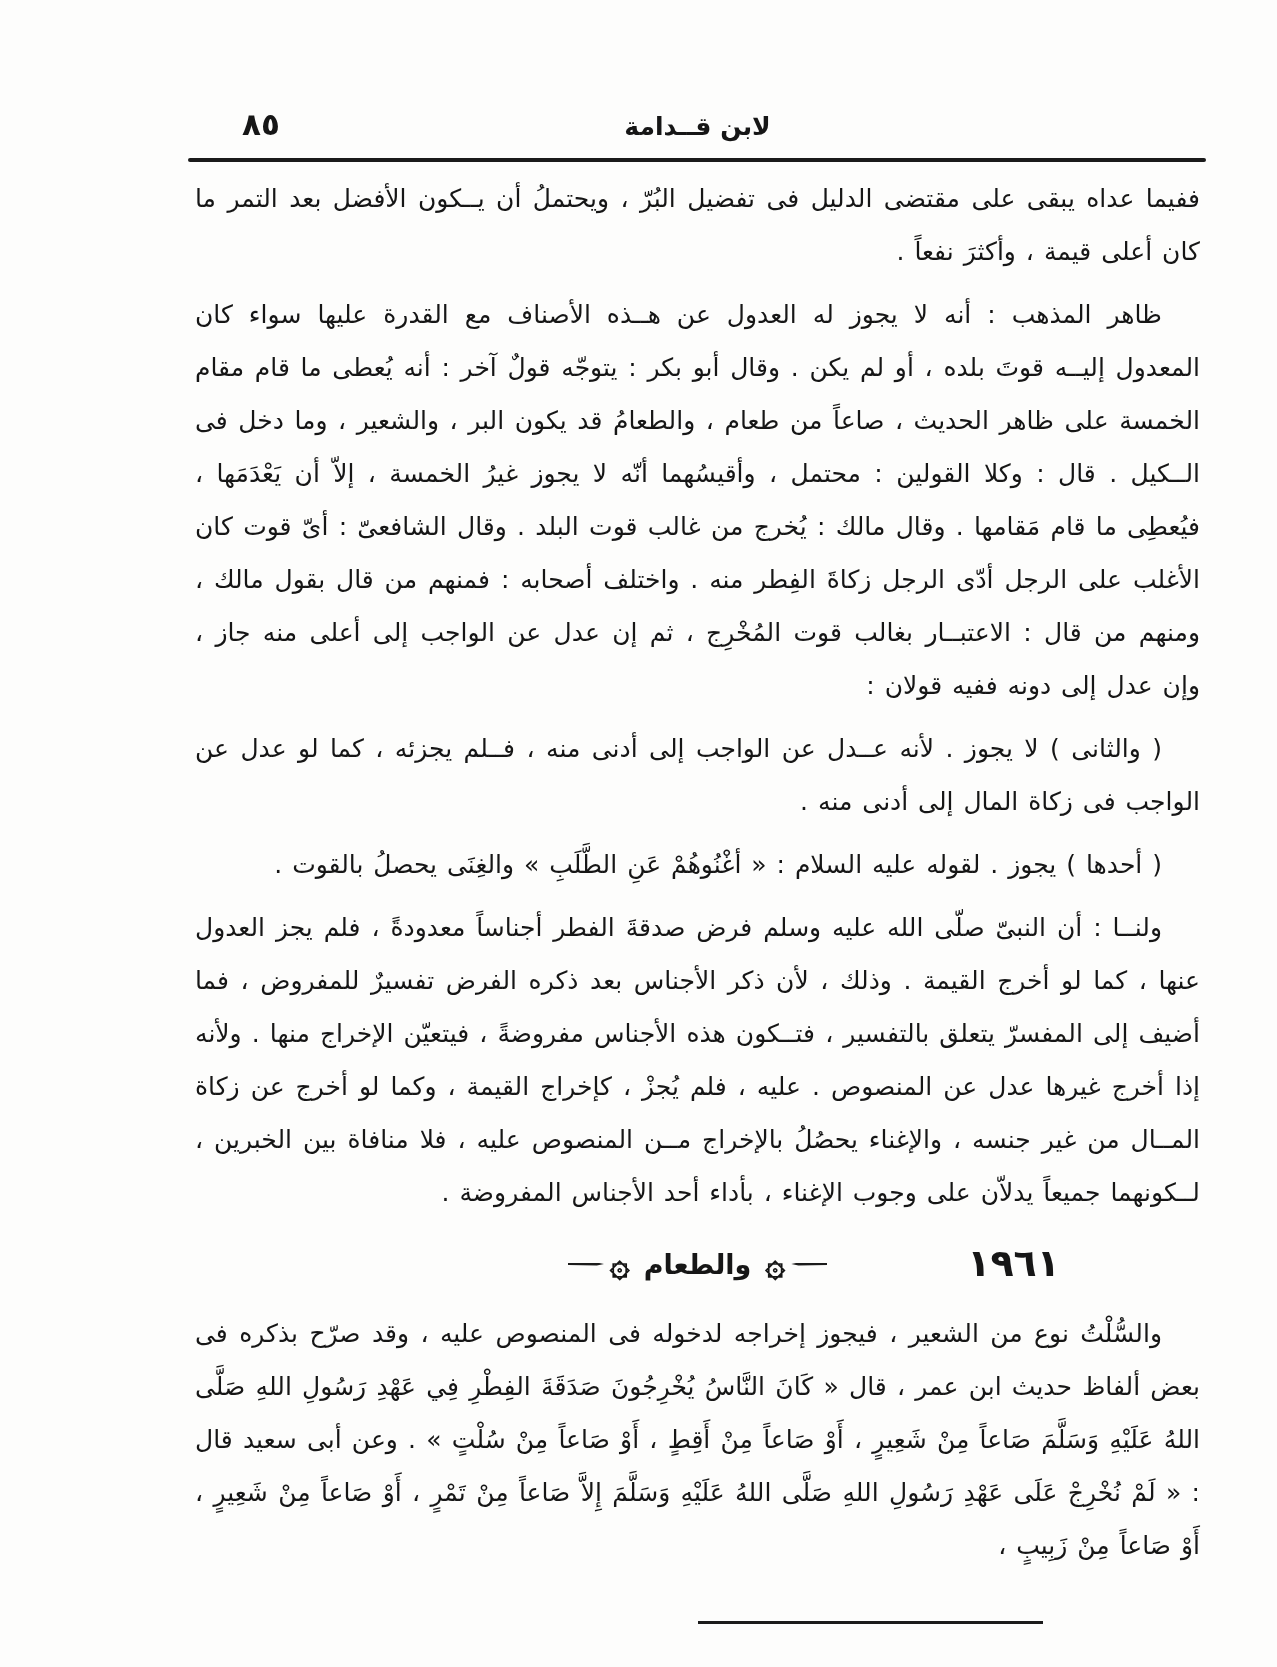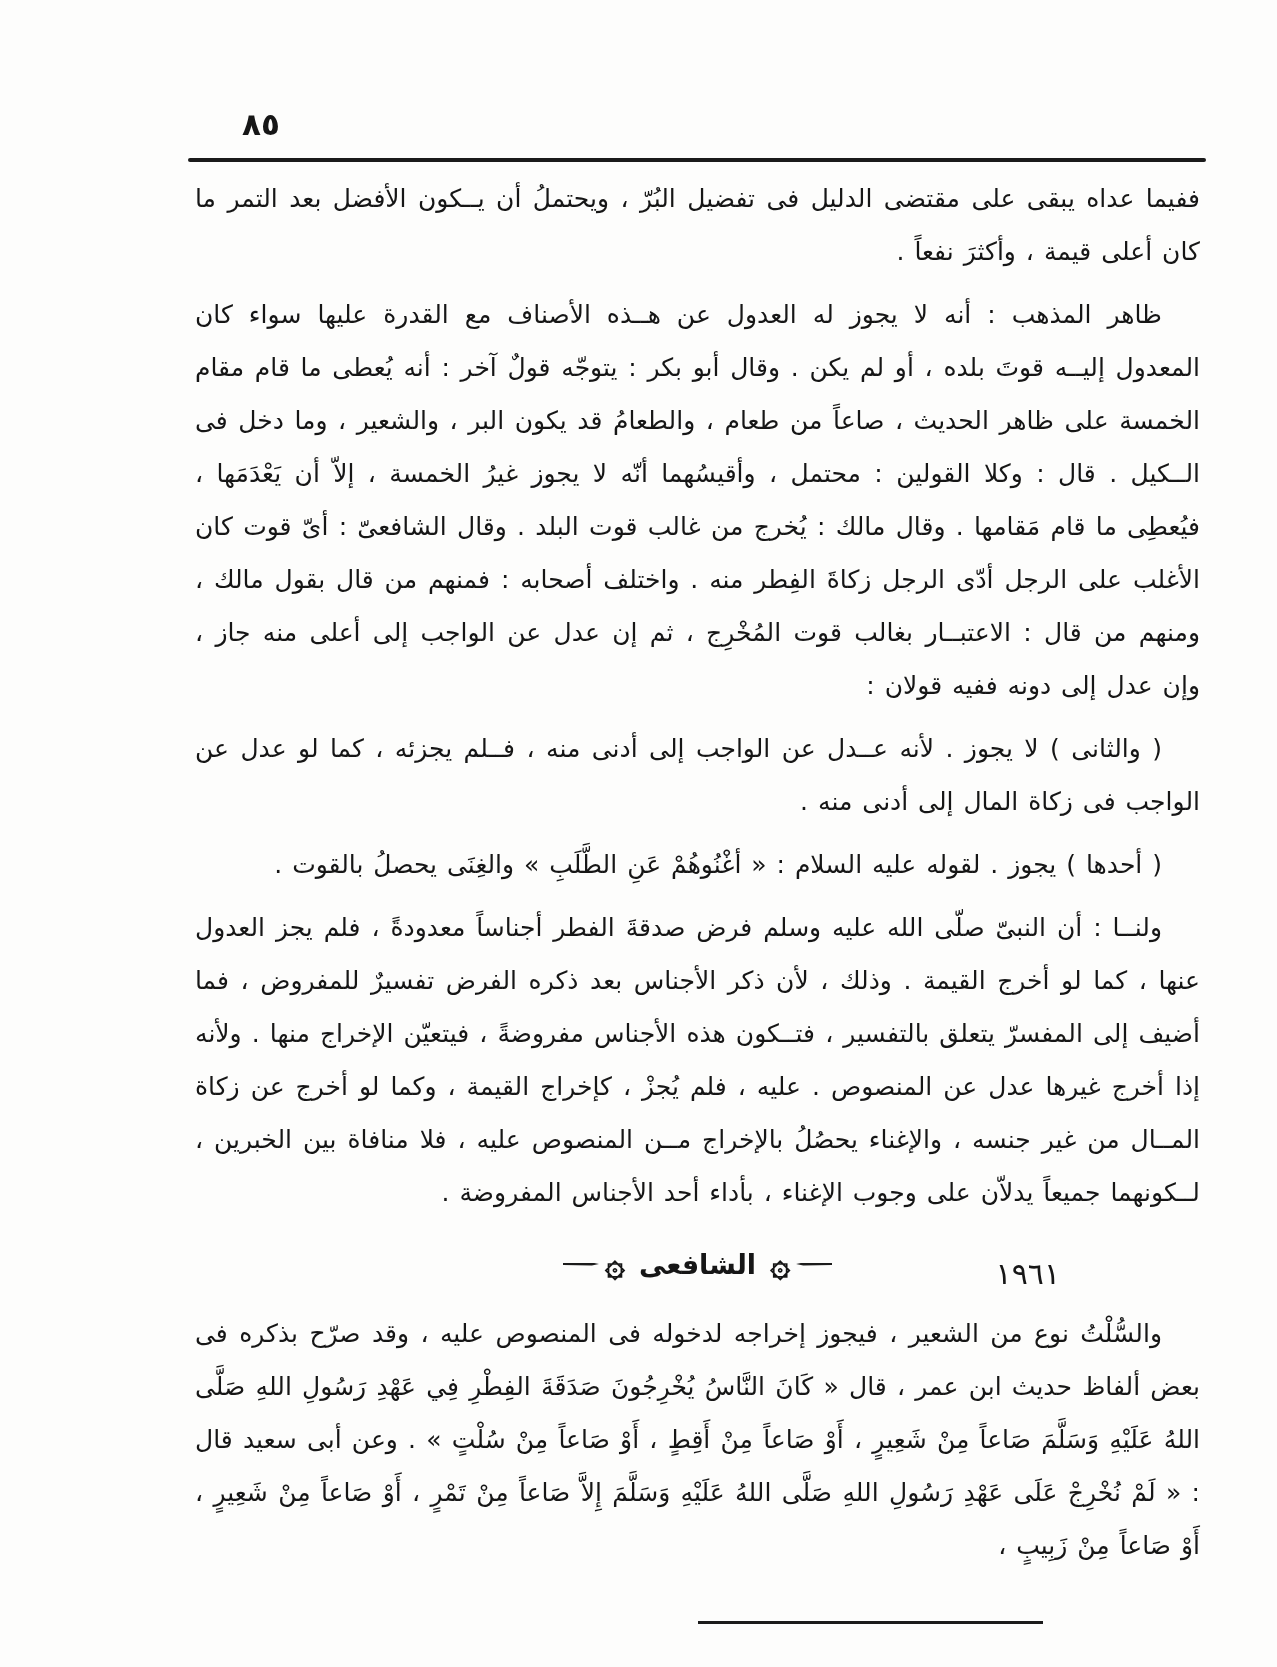--- a/index.html
+++ b/index.html
@@ -79,24 +79,24 @@
     font-size: 25px;
   }
   .section-divider {
     position: relative;
     height: 58px;
     margin: 16px 0 14px 0;
     text-indent: 0;
   }
   .section-number {
     position: absolute;
-    top: 12px;
+    top: 2px;
     right: 140px;
-    font-size: 30px;
-    font-weight: normal;
+    font-size: 38px;
+    font-weight: bold;
     letter-spacing: 3px;
   }
   .ornament {
     position: absolute;
     top: 0;
     right: 0;
     left: 0;
     display: flex;
     align-items: center;
     justify-content: center;
@@ -131,20 +131,21 @@
     height: 3px;
     background: #1b1b1b;
   }
 </style>
 </head>
 <body>
 
 <div class="page">
 
   <div class="header">
+    <div class="book-title">لابن قــدامة</div>
     <div class="page-number">٨٥</div>
     <div class="header-rule"></div>
   </div>
 
   <div class="content">
 
     <p class="para no-indent">ففيما عداه يبقى على مقتضى الدليل فى تفضيل البُرّ ، ويحتملُ أن يــكون الأفضل بعد التمر ما كان أعلى قيمة ، وأكثرَ نفعاً .</p>
 
 
     <p class="para">ظاهر المذهب : أنه لا يجوز له العدول عن هــذه الأصناف مع القدرة عليها سواء كان المعدول إليــه قوتَ بلده ، أو لم يكن . وقال أبو بكر : يتوجّه قولٌ آخر : أنه يُعطى ما قام مقام الخمسة على ظاهر الحديث ، صاعاً من طعام ، والطعامُ قد يكون البر ، والشعير ، وما دخل فى الــكيل . قال : وكلا القولين : محتمل ، وأقيسُهما أنّه لا يجوز غيرُ الخمسة ، إلاّ أن يَعْدَمَها ، فيُعطِى ما قام مَقامها . وقال مالك : يُخرج من غالب قوت البلد . وقال الشافعىّ : أىّ قوت كان الأغلب على الرجل أدّى الرجل زكاةَ الفِطر منه . واختلف أصحابه : فمنهم من قال بقول مالك ، ومنهم من قال : الاعتبــار بغالب قوت المُخْرِج ، ثم إن عدل عن الواجب إلى أعلى منه جاز ، وإن عدل إلى دونه ففيه قولان :</p>
@@ -153,21 +154,21 @@
 
     <p class="para"><span>( أحدها )</span> <span>يجوز . لقوله عليه السلام : « أغْنُوهُمْ عَنِ الطَّلَبِ » والغِنَى يحصلُ بالقوت .</span></p>
 
     <p class="para"><span>ولنــا :</span> <span>أن النبىّ صلّى الله عليه وسلم فرض صدقةَ الفطر أجناساً معدودةً ، فلم يجز العدول عنها ، كما لو أخرج القيمة . وذلك ، لأن ذكر الأجناس بعد ذكره الفرض تفسيرٌ للمفروض ، فما أضيف إلى المفسرّ يتعلق بالتفسير ، فتــكون هذه الأجناس مفروضةً ، فيتعيّن الإخراج منها . ولأنه إذا أخرج غيرها عدل عن المنصوص . عليه ، فلم يُجزْ ، كإخراج القيمة ، وكما لو أخرج عن زكاة المــال من غير جنسه ، والإغناء يحصُلُ بالإخراج مــن المنصوص عليه ، فلا منافاة بين الخبرين ، لــكونهما جميعاً يدلاّن على وجوب الإغناء ، بأداء أحد الأجناس المفروضة .</span></p>
 
     <div class="section-divider">
       <span class="section-number">١٩٦١</span>
       <span class="ornament">
         <span class="wing"></span>
         <span class="rosette">۞</span>
-        <span class="section-title">الشافعى</span>
+        <span class="section-title">والطعام</span>
         <span class="rosette">۞</span>
         <span class="wing flip"></span>
       </span>
     </div>
 
     <p class="para"><span>والسُّلْتُ نوع من الشعير ، فيجوز إخراجه لدخوله فى المنصوص عليه ، وقد صرّح بذكره فى بعض ألفاظ حديث ابن عمر ، قال </span><span class="hadith">« كَانَ النَّاسُ يُخْرِجُونَ صَدَقَةَ الفِطْرِ فِي عَهْدِ رَسُولِ اللهِ صَلَّى اللهُ عَلَيْهِ وَسَلَّمَ صَاعاً مِنْ شَعِيرٍ ، أَوْ صَاعاً مِنْ أَقِطٍ ، أَوْ صَاعاً مِنْ سُلْتٍ »</span><span> . وعن أبى سعيد قال : </span><span class="hadith">« لَمْ نُخْرِجْ عَلَى عَهْدِ رَسُولِ اللهِ صَلَّى اللهُ عَلَيْهِ وَسَلَّمَ إِلاَّ صَاعاً مِنْ تَمْرٍ ، أَوْ صَاعاً مِنْ شَعِيرٍ ، أَوْ صَاعاً مِنْ زَبِيبٍ ،</span></p>
 
   </div>
 
   <div class="footnote-rule"></div>

